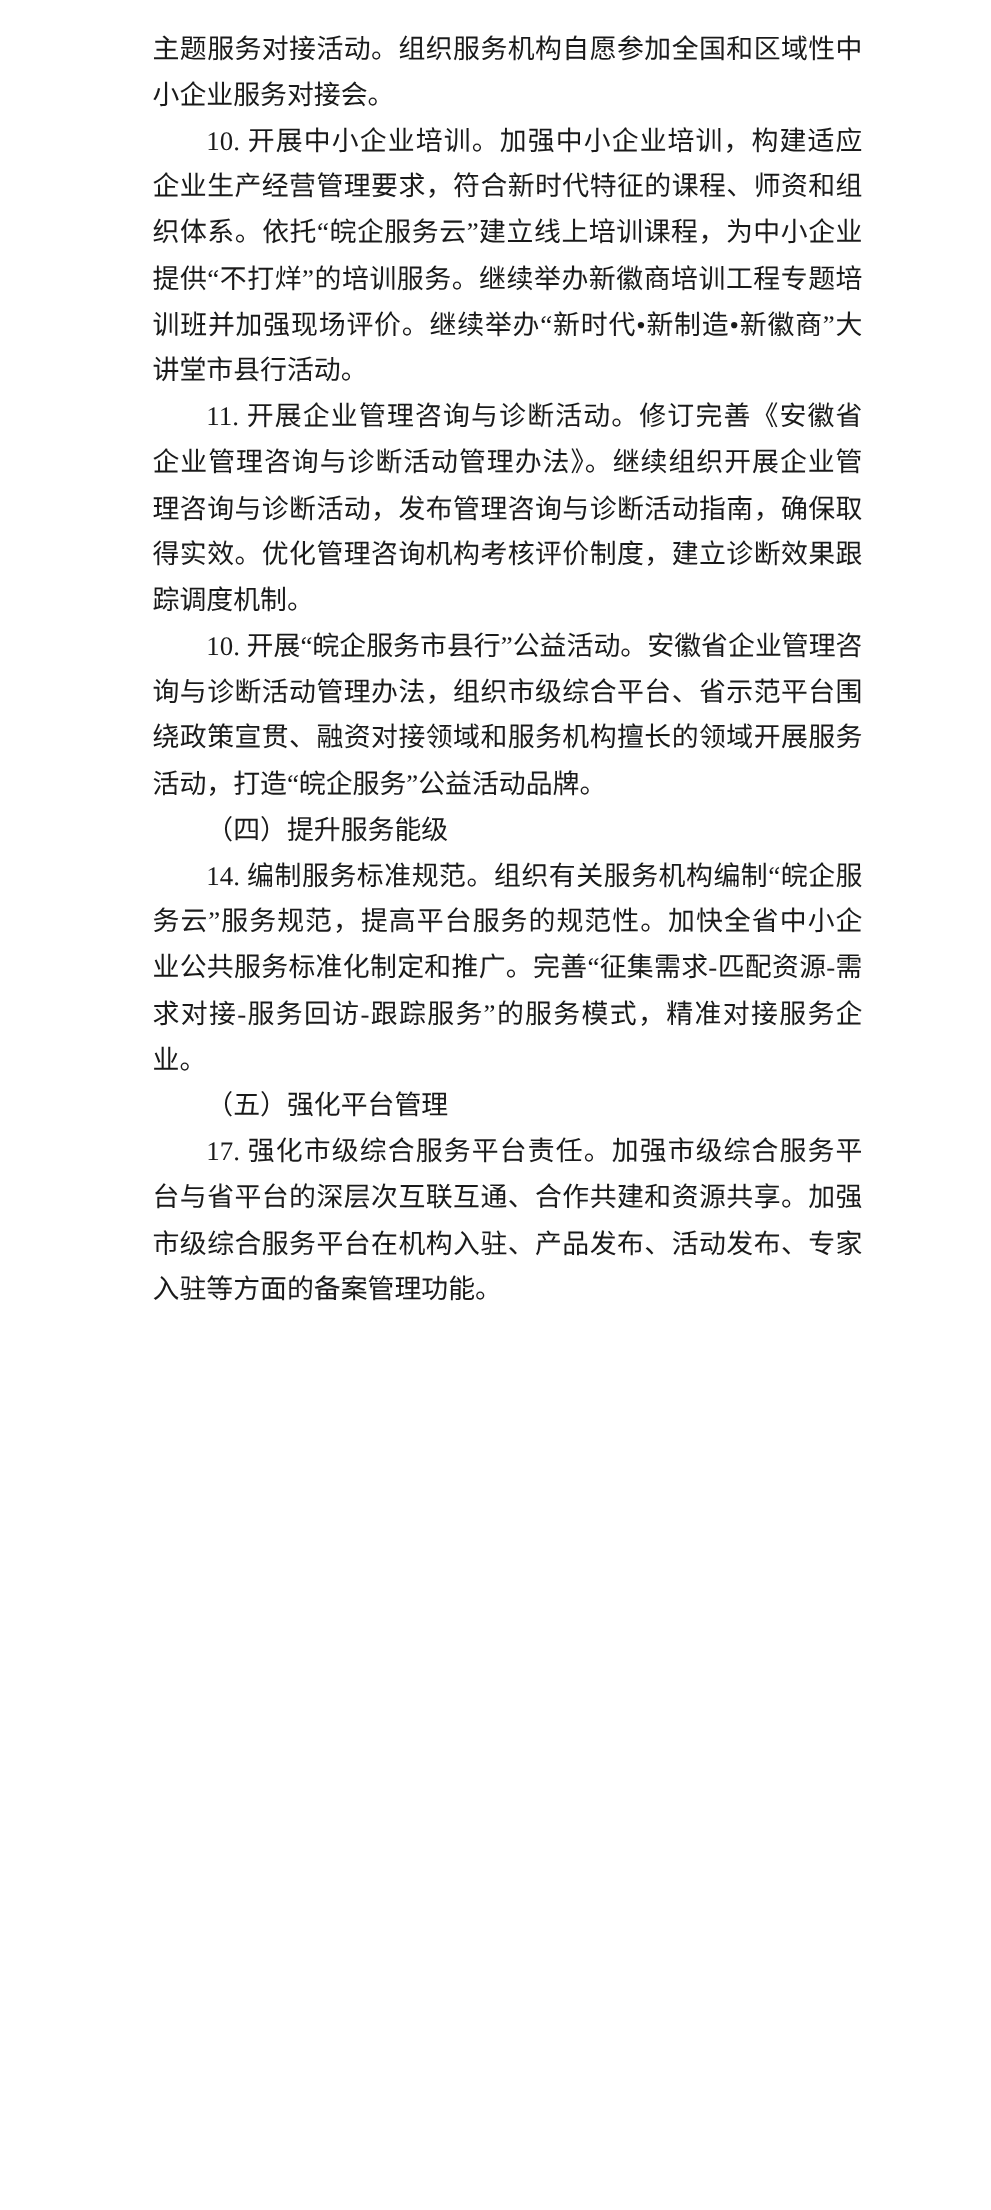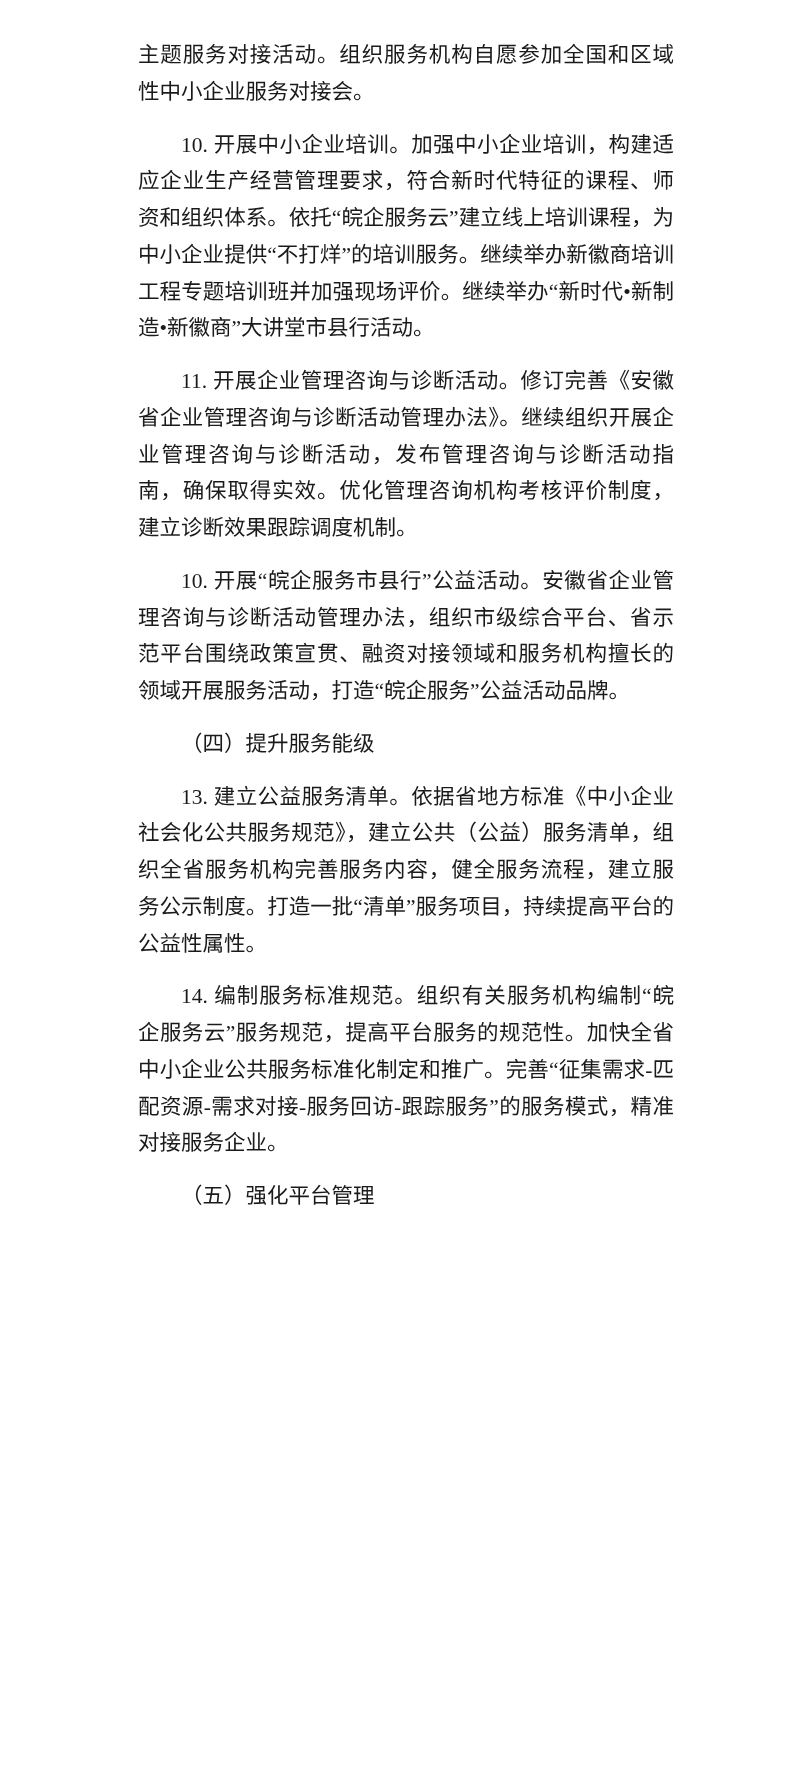--- a/index.html
+++ b/index.html
@@ -19,21 +19,21 @@
     height: 1768px;
     background: #ffffff;
     padding: 21px 103px 0 122px;
     font-family: "Liberation Serif", "DejaVu Serif", serif;
     color: #1a1a1a;
   }
   .doc-body {
     width: 568px;
   }
   p.docline {
-    margin: 16px;
+    margin: 0;
     padding: 0;
     font-size: 21.5px;
     line-height: 36.75px;
     text-align: justify;
     text-justify: inter-ideograph;
     word-break: break-all;
     overflow-wrap: break-word;
   }
   p.docline.indent {
     text-indent: 43px;
@@ -48,18 +48,18 @@
 </head>
 <body>
 
 <div class="page">
   <div class="doc-body" id="doc-body">
       <p class="docline body"><span class="regular">主题服务对接活动。组织服务机构自愿参加全国和区域性中小企业服务对接会。</span></p>
       <p class="docline indent body"><span class="bold">10. 开展中小企业培训。</span><span class="regular">加强中小企业培训，构建适应企业生产经营管理要求，符合新时代特征的课程、师资和组织体系。依托“皖企服务云”建立线上培训课程，为中小企业提供“不打烊”的培训服务。继续举办新徽商培训工程专题培训班并加强现场评价。继续举办“新时代•新制造•新徽商”大讲堂市县行活动。</span></p>
       <p class="docline indent body"><span class="bold">11. 开展企业管理咨询与诊断活动。</span><span class="regular">修订完善《安徽省企业管理咨询与诊断活动管理办法》。继续组织开展企业管理咨询与诊断活动，发布管理咨询与诊断活动指南，确保取得实效。优化管理咨询机构考核评价制度，建立诊断效果跟踪调度机制。</span></p>
       <p class="docline indent body"><span class="bold">10. 开展“皖企服务市县行”公益活动。</span><span class="regular">安徽省企业管理咨询与诊断活动管理办法，组织市级综合平台、省示范平台围绕政策宣贯、融资对接领域和服务机构擅长的领域开展服务活动，打造“皖企服务”公益活动品牌。</span></p>
       <p class="docline indent heading"><span class="bold">（四）提升服务能级</span></p>
-      <p class="docline indent body"><span class="bold">13. 建立公益服务清单。</span><span class="regular">依据省地方标准《中小企业社会化公共服务规范》，建立公共（公益）服务清单，组织全省服务机构完善服务内容，健全服务流程，建立服务公示制度。打造一批“清单”服务项目，持续提高平台的公益性属性。</span></p>
       <p class="docline indent body"><span class="bold">14. 编制服务标准规范。</span><span class="regular">组织有关服务机构编制“皖企服务云”服务规范，提高平台服务的规范性。加快全省中小企业公共服务标准化制定和推广。完善“征集需求-匹配资源-需求对接-服务回访-跟踪服务”的服务模式，精准对接服务企业。</span></p>
       <p class="docline indent heading"><span class="bold">（五）强化平台管理</span></p>
+      <p class="docline indent body"><span class="bold">17. 强化市级综合服务平台责任。</span><span class="regular">加强市级综合服务平台与省平台的深层次互联互通、合作共建和资源共享。加强市级综合服务平台在机构入驻、产品发布、活动发布、专家入驻等方面的备案管理功能。</span></p>
       <div class="spacer"></div>
     </div>
 </div>
 
 </body></html>

